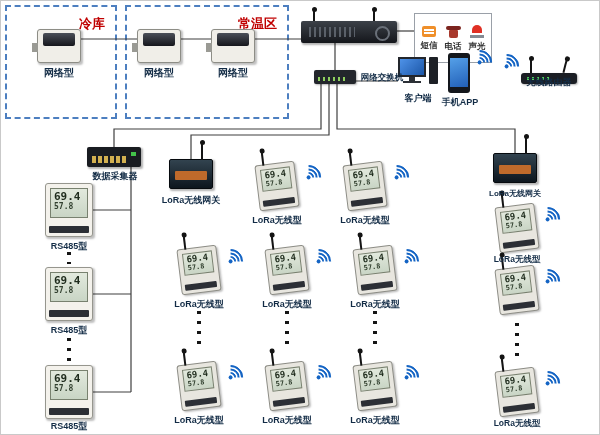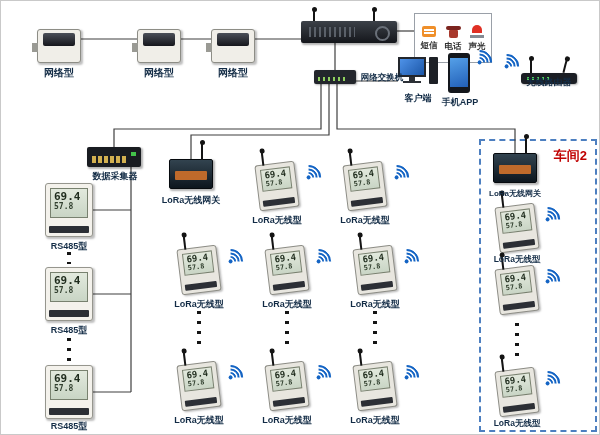--- a/index.html
+++ b/index.html
@@ -68,22 +68,25 @@
   .ic-tel::after{content:"";position:absolute;left:3px;top:4px;width:9px;height:8px;background:#a8392c;border-radius:1px 1px 2px 2px}
   .ic-beacon{width:14px;height:13px;position:relative}
   .ic-beacon::before{content:"";position:absolute;left:2px;top:0;width:10px;height:8px;background:#e03024;border-radius:10px 10px 1px 1px}
   .ic-beacon::after{content:"";position:absolute;left:0;bottom:0;width:14px;height:3px;background:#858b93}
 </style>
 </head>
 <body>
 
 <div id="canvas">
 
-  <div class="zone" style="left:478px;top:138px;width:118px;height:293px">
-    <span class="ztitle" style="right:8px;top:6px">车间2</span>
+  <div class="zone" style="left:4px;top:4px;width:112px;height:114px">
+    <span class="ztitle" style="right:10px;top:8px">冷库</span>
+  </div>
+  <div class="zone" style="left:124px;top:4px;width:164px;height:114px">
+    <span class="ztitle" style="right:10px;top:8px">常温区</span>
   </div>
 
   <svg class="wires" viewBox="0 0 600 435">
     <path d="M80 38 H136 M180 38 H210 M254 38 H300"></path>
     <path d="M396 30 H413"></path>
     <path d="M334 42 V69"></path>
     <path d="M355 80 H397"></path>
     <path d="M320 83 V128 H113 V146"></path>
     <path d="M328 83 V134 H190 V158"></path>
     <path d="M336 83 V128 H514 V152"></path>

